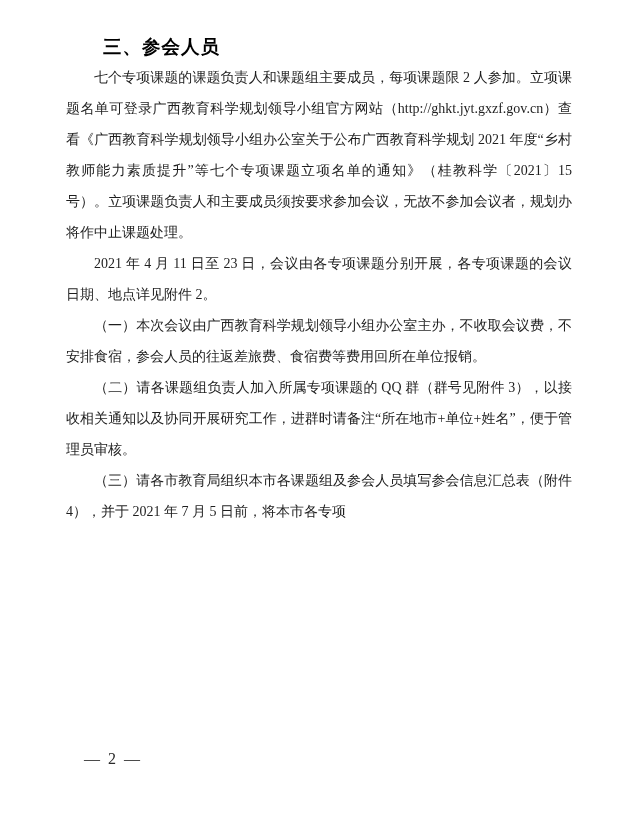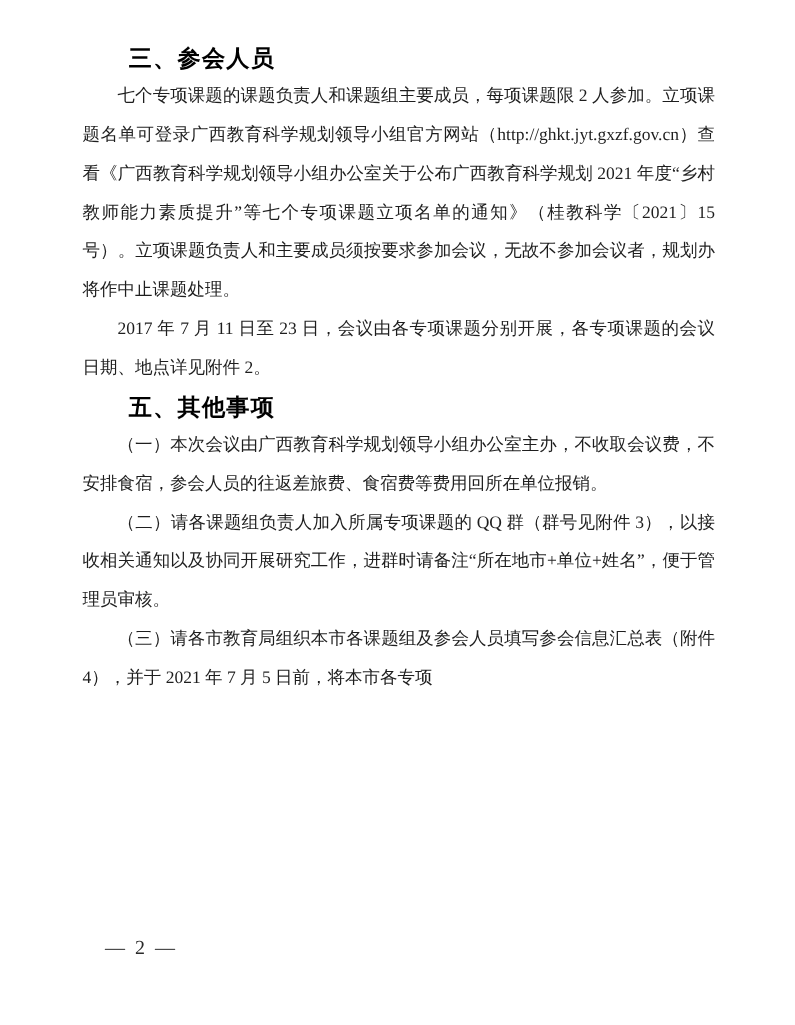--- a/index.html
+++ b/index.html
@@ -53,20 +53,19 @@
     letter-spacing: 2px;
   }
 </style>
 </head>
 <body>
 
 <div class="page">
   <div class="doc">
     <h2>三、参会人员</h2>
     <p>七个专项课题的课题负责人和课题组主要成员，每项课题限 2 人参加。立项课题名单可登录广西教育科学规划领导小组官方网站（http://ghkt.jyt.gxzf.gov.cn）查看《广西教育科学规划领导小组办公室关于公布广西教育科学规划 2021 年度“乡村教师能力素质提升”等七个专项课题立项名单的通知》（桂教科学〔2021〕15 号）。立项课题负责人和主要成员须按要求参加会议，无故不参加会议者，规划办将作中止课题处理。</p>
-    <p>2017 年 7 月 11 日至 23 日，会议由各专项课题分别开展，各专项课题的会议日期、地点详见附件 2。</p>
-    <h2>五、其他事项</h2>
+    <p>2021 年 4 月 11 日至 23 日，会议由各专项课题分别开展，各专项课题的会议日期、地点详见附件 2。</p>
     <p>（一）本次会议由广西教育科学规划领导小组办公室主办，不收取会议费，不安排食宿，参会人员的往返差旅费、食宿费等费用回所在单位报销。</p>
     <p>（二）请各课题组负责人加入所属专项课题的 QQ 群（群号见附件 3），以接收相关通知以及协同开展研究工作，进群时请备注“所在地市+单位+姓名”，便于管理员审核。</p>
     <p>（三）请各市教育局组织本市各课题组及参会人员填写参会信息汇总表（附件 4），并于 2021 年 7 月 5 日前，将本市各专项</p>
   </div>
   <div class="pageno">— 2 —</div>
 </div>
 
 </body></html>

